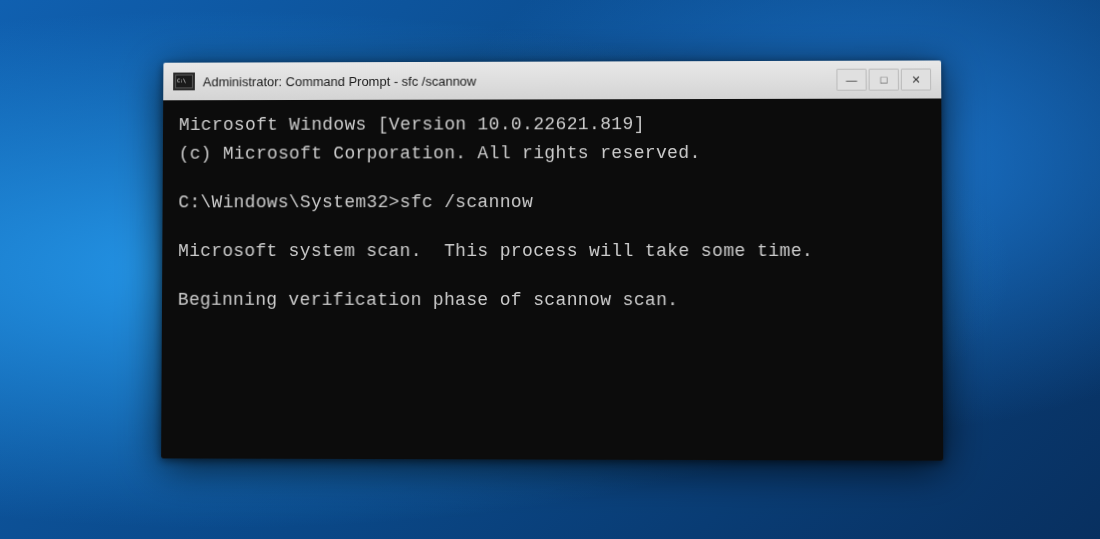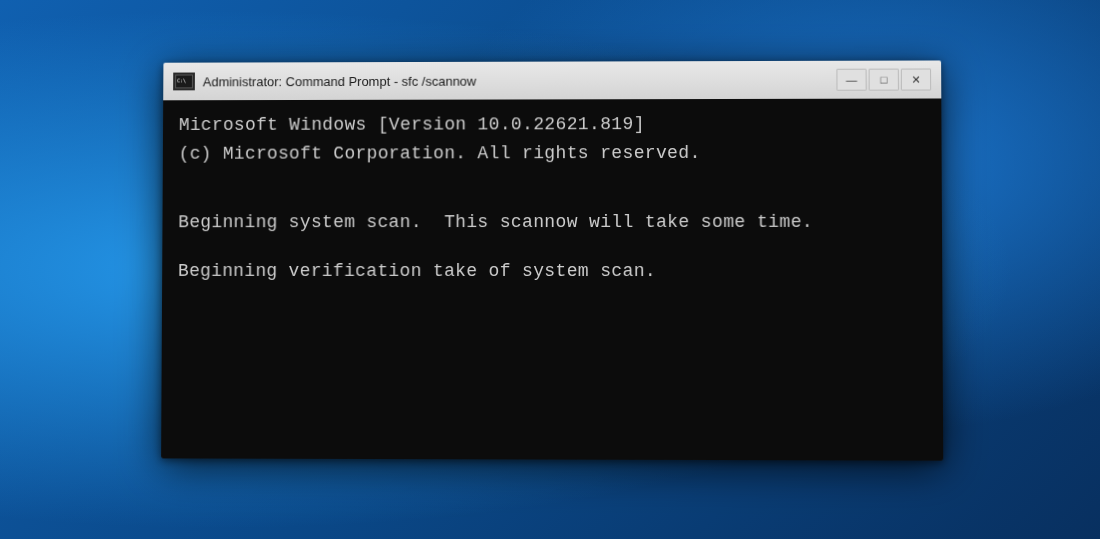--- a/index.html
+++ b/index.html
@@ -154,18 +154,19 @@
       <div class="title-btn">—</div>
       <div class="title-btn">□</div>
       <div class="title-btn close">✕</div>
     </div>
   </div>
 
   <div class="cmd-body">
     <div class="cmd-line">Microsoft Windows [Version 10.0.22621.819]</div>
     <div class="cmd-line">(c) Microsoft Corporation. All rights reserved.</div>
     <div class="cmd-line spacer"></div>
+    <div class="cmd-line">C:\Windows\System32&gt;sfc /scannow</div>
     <div class="cmd-line spacer"></div>
-    <div class="cmd-line">Beginning system scan.  This scannow will take some time.</div>
+    <div class="cmd-line">Microsoft system scan.  This process will take some time.</div>
     <div class="cmd-line spacer"></div>
-    <div class="cmd-line">Beginning verification take of system scan.</div>
+    <div class="cmd-line">Beginning verification phase of scannow scan.</div>
   </div>
 </div>
 
 </body></html>

